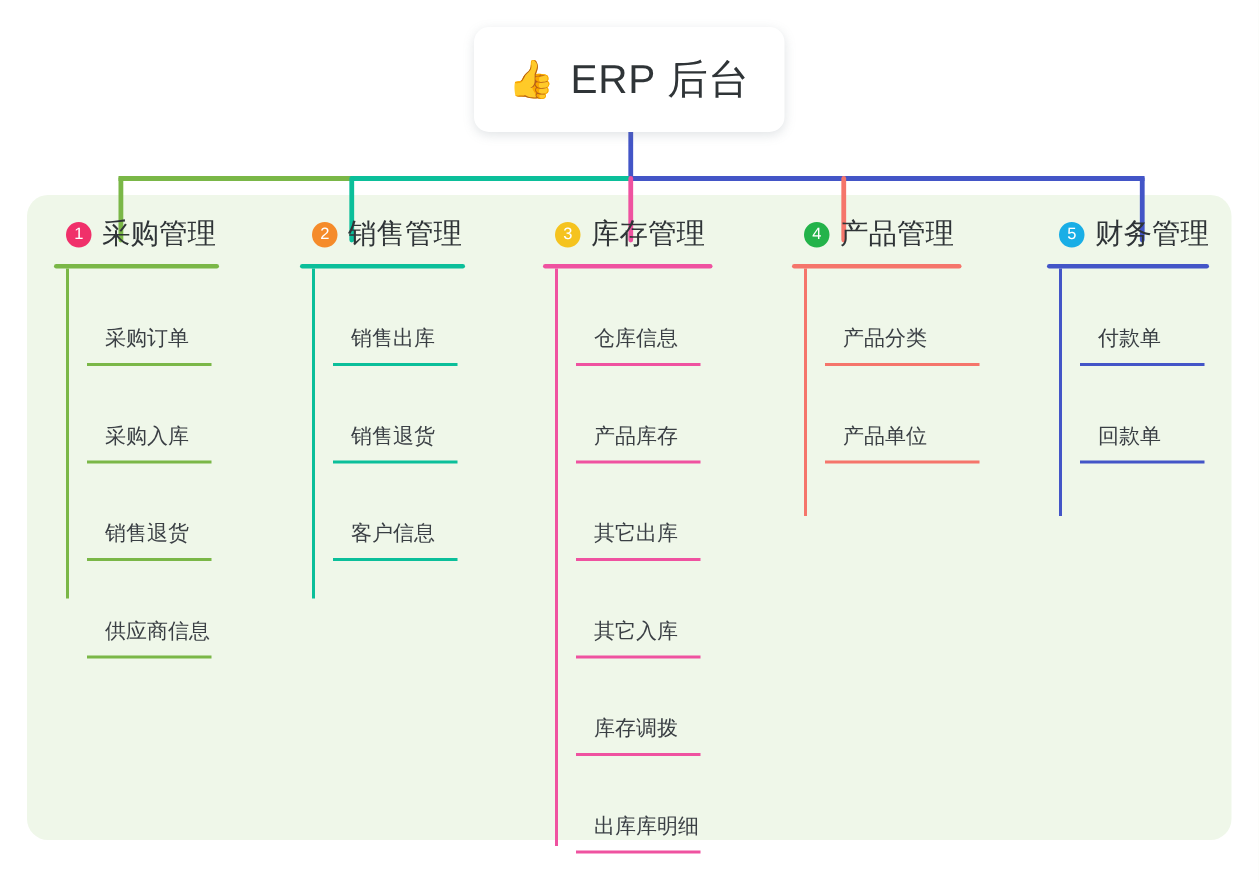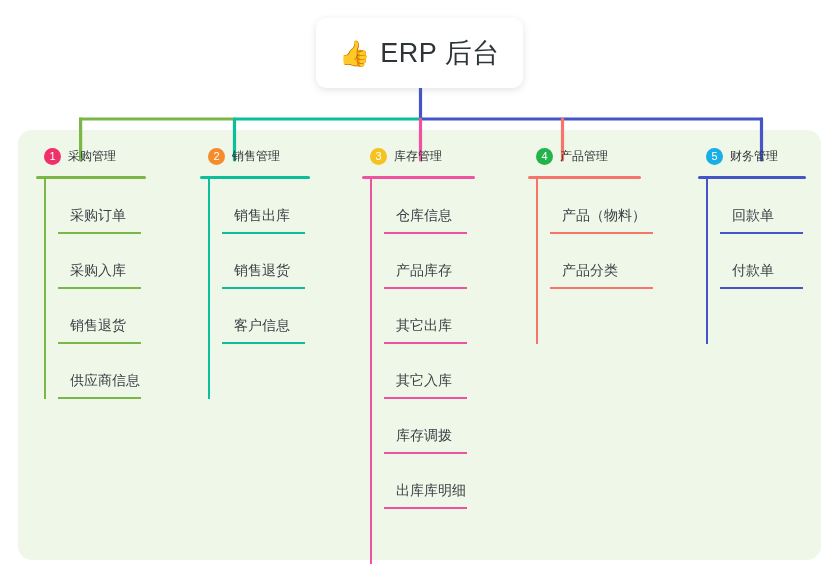--- a/index.html
+++ b/index.html
@@ -87,21 +87,21 @@
     height: 17px;
     border-radius: 50%;
     color: #ffffff;
     font-size: 11px;
     line-height: 17px;
     text-align: center;
     font-weight: normal;
     flex: none;
   }
   .col-title {
-    font-size: 12px;
+    font-size: 19px;
     color: #2f3437;
     white-space: nowrap;
   }
   .col-rule {
     height: 3px;
     border-radius: 2px;
     margin-top: 7px;
   }
 
   .items {
@@ -111,21 +111,21 @@
     box-sizing: border-box;
   }
   .spine {
     position: absolute;
     left: 8px;
     top: 0;
     width: 2px;
   }
   .item {
     position: relative;
-    height: 55px;
+    height: 65px;
     box-sizing: border-box;
   }
   .item-label {
     position: absolute;
     left: 12px;
     bottom: 9px;
     font-size: 14px;
     color: #3a3f44;
     white-space: nowrap;
   }
@@ -248,42 +248,42 @@
       </div>
       <div class="column" style="left: 528px;">
         <div class="col-head">
           <span class="badge" style="background: rgb(35, 179, 74);">4</span>
           <span class="col-title">产品管理</span>
         </div>
         <div class="col-rule" style="width: 113px; background: rgb(245, 117, 107);"></div>
         <div class="items">
           <div class="spine" style="background: rgb(245, 117, 107); height: 165px;"></div>
           <div class="item">
-            <span class="item-label">产品（物料）</span>
-            <div class="item-rule" style="width: 103px; background: rgb(245, 117, 107);"></div>
-          </div>
-          <div class="item">
             <span class="item-label">产品分类</span>
             <div class="item-rule" style="width: 103px; background: rgb(245, 117, 107);"></div>
           </div>
+          <div class="item">
+            <span class="item-label">产品单位</span>
+            <div class="item-rule" style="width: 103px; background: rgb(245, 117, 107);"></div>
+          </div>
         </div>
       </div>
       <div class="column" style="left: 698px;">
         <div class="col-head">
           <span class="badge" style="background: rgb(25, 174, 230);">5</span>
           <span class="col-title">财务管理</span>
         </div>
         <div class="col-rule" style="width: 108px; background: rgb(67, 85, 199);"></div>
         <div class="items">
           <div class="spine" style="background: rgb(67, 85, 199); height: 165px;"></div>
           <div class="item">
+            <span class="item-label">付款单</span>
+            <div class="item-rule" style="width: 83px; background: rgb(67, 85, 199);"></div>
+          </div>
+          <div class="item">
             <span class="item-label">回款单</span>
             <div class="item-rule" style="width: 83px; background: rgb(67, 85, 199);"></div>
           </div>
-          <div class="item">
-            <span class="item-label">付款单</span>
-            <div class="item-rule" style="width: 83px; background: rgb(67, 85, 199);"></div>
-          </div>
         </div>
       </div>
     </div>
 
 </div>
 
 </body></html>

